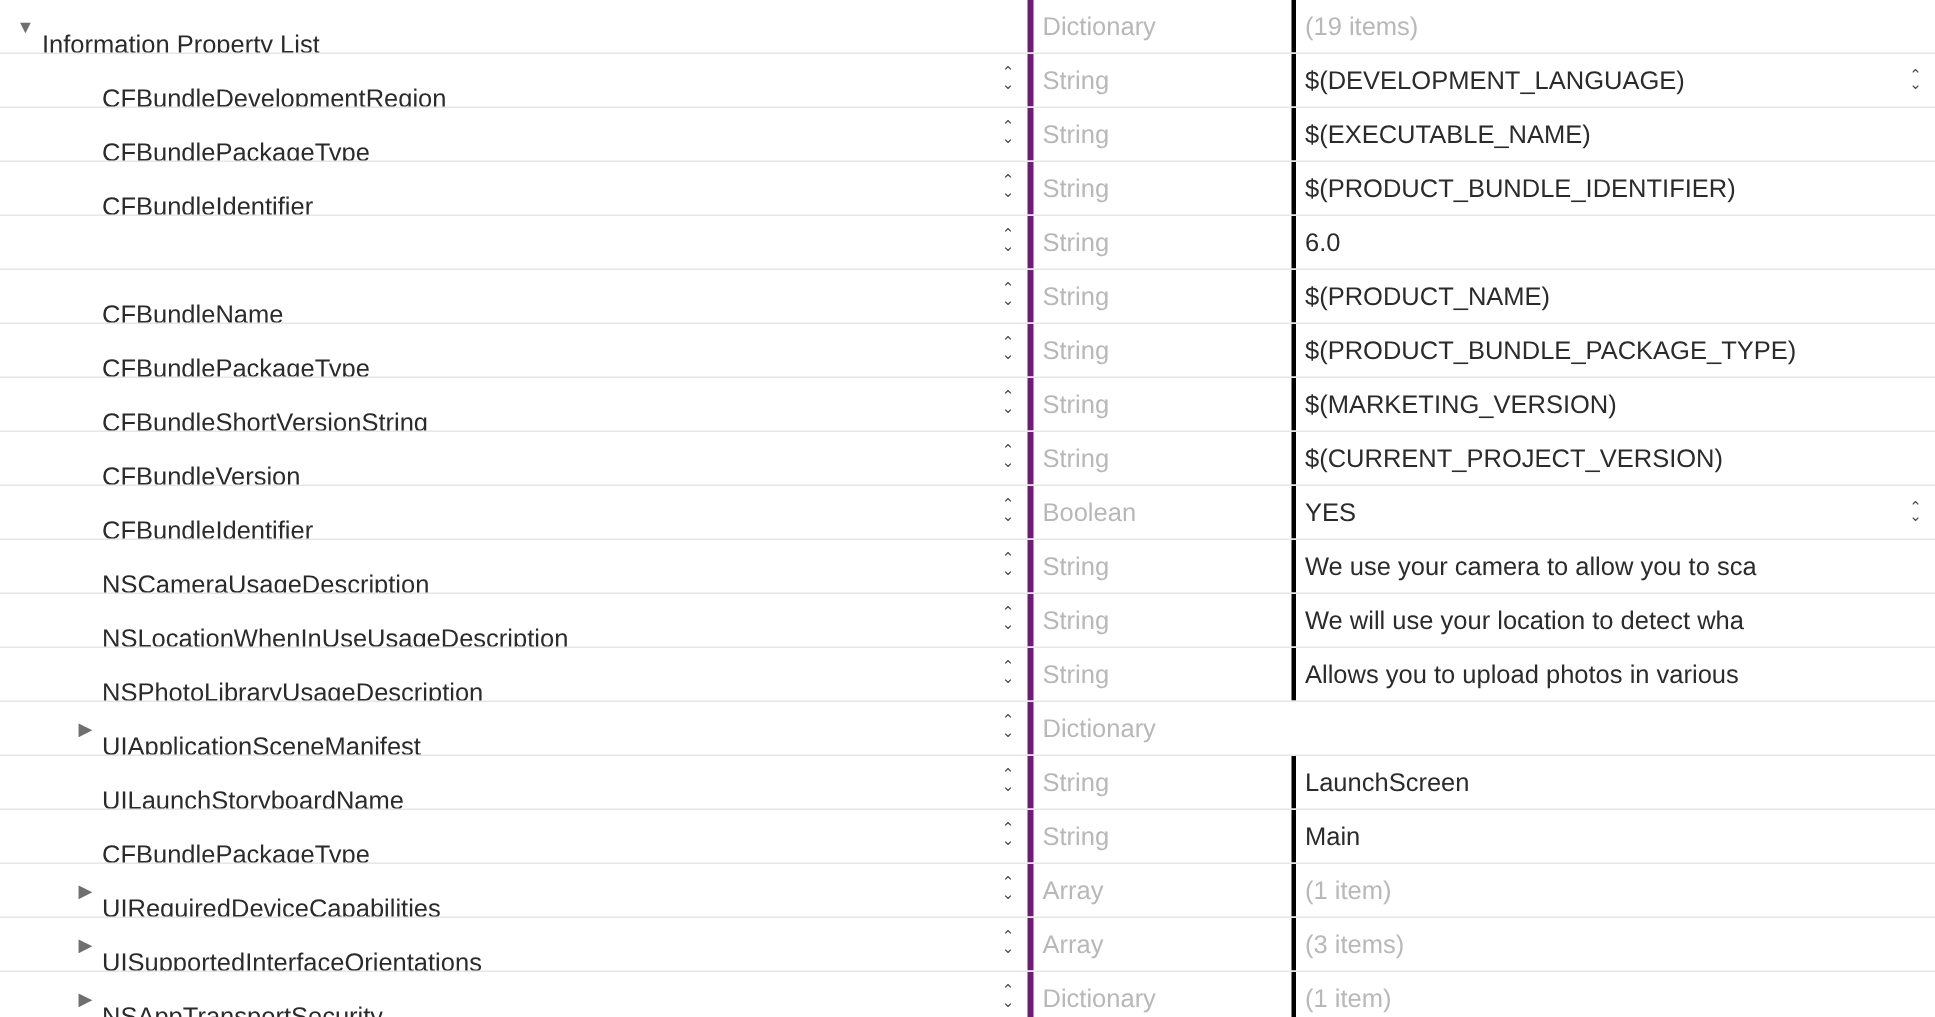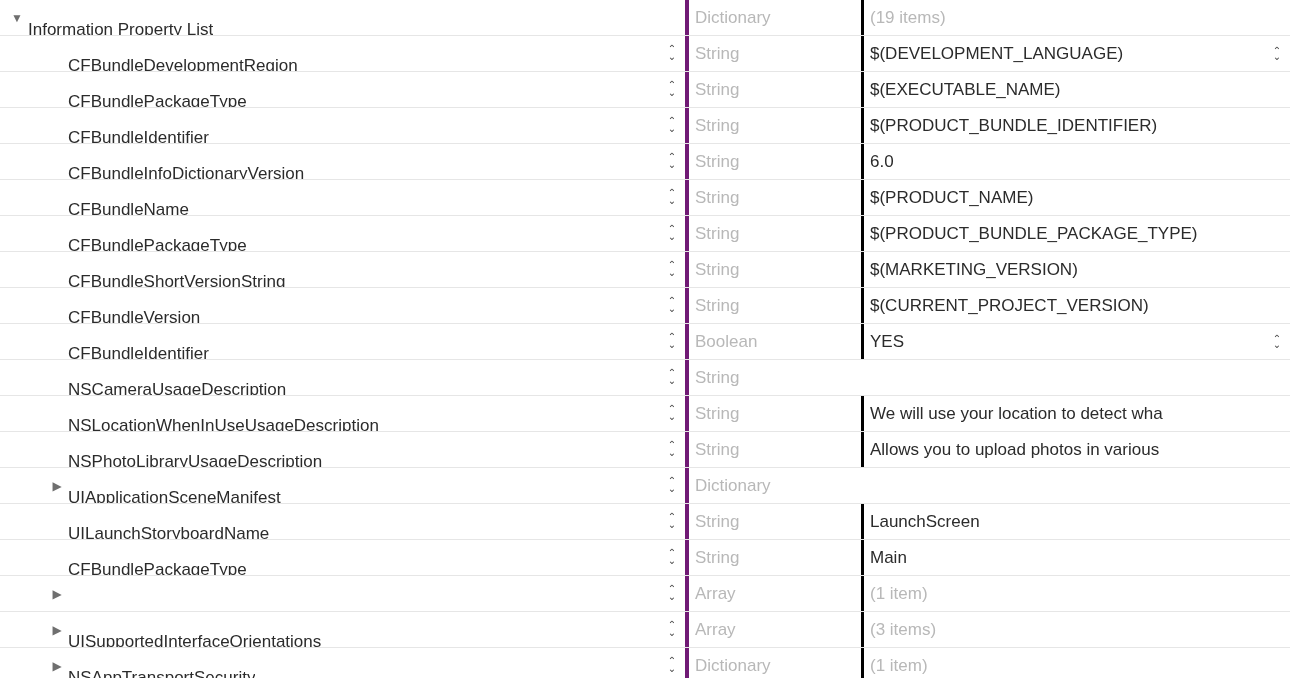--- a/index.html
+++ b/index.html
@@ -159,21 +159,20 @@
         </div>
         <div class="col-type">
           <span>String</span>
         </div>
         <div class="col-value">
           <span class="value-text">$(PRODUCT_BUNDLE_IDENTIFIER)</span>
         </div>
       </div>
       <div class="row ind-1">
         <div class="col-key">
-          <span class="key-text">CFBundleInfoDictionaryVersion</span>
           <span class="stepper">
             <span class="up">⌃</span>
             <span class="down">⌄</span>
           </span>
         </div>
         <div class="col-type">
           <span>String</span>
         </div>
         <div class="col-value">
           <span class="value-text">6.0</span>
@@ -262,20 +261,23 @@
         <div class="col-key">
           <span class="key-text">NSCameraUsageDescription</span>
           <span class="stepper">
             <span class="up">⌃</span>
             <span class="down">⌄</span>
           </span>
         </div>
         <div class="col-type">
           <span>String</span>
         </div>
+        <div class="col-value">
+          <span class="value-text">We use your camera to allow you to sca</span>
+        </div>
       </div>
       <div class="row ind-1">
         <div class="col-key">
           <span class="key-text">NSLocationWhenInUseUsageDescription</span>
           <span class="stepper">
             <span class="up">⌃</span>
             <span class="down">⌄</span>
           </span>
         </div>
         <div class="col-type">
@@ -339,20 +341,21 @@
         <div class="col-type">
           <span>String</span>
         </div>
         <div class="col-value">
           <span class="value-text">Main</span>
         </div>
       </div>
       <div class="row ind-1 with-tri">
         <div class="col-key">
           <span class="tri">▶</span>
+          <span class="key-text">UIRequiredDeviceCapabilities</span>
           <span class="stepper">
             <span class="up">⌃</span>
             <span class="down">⌄</span>
           </span>
         </div>
         <div class="col-type">
           <span>Array</span>
         </div>
         <div class="col-value summary">
           <span class="value-text">(1 item)</span>

